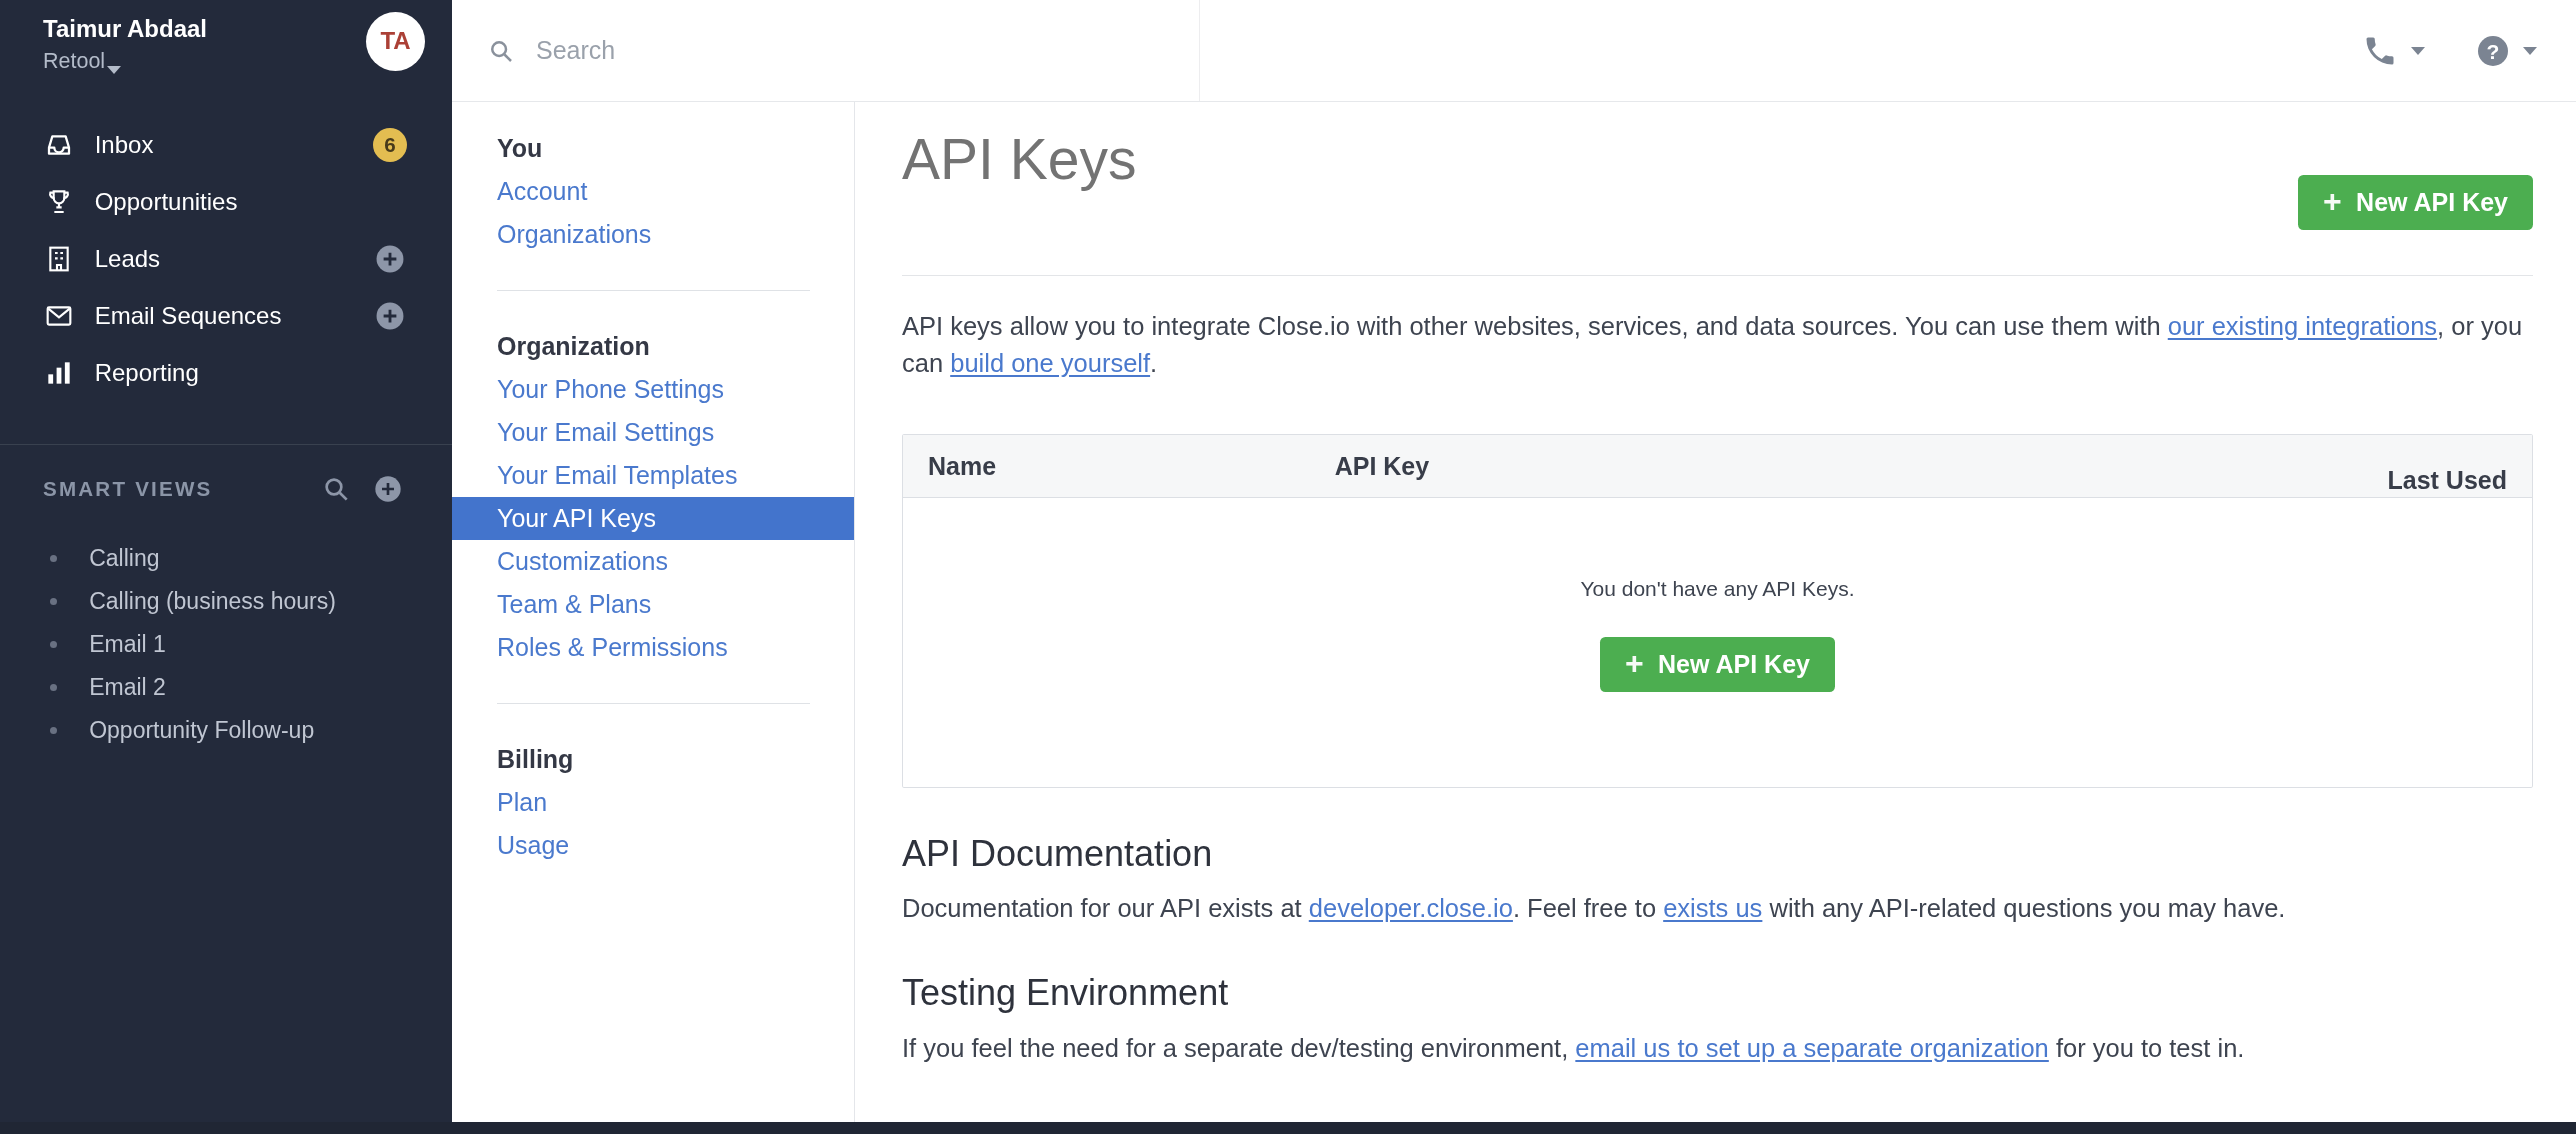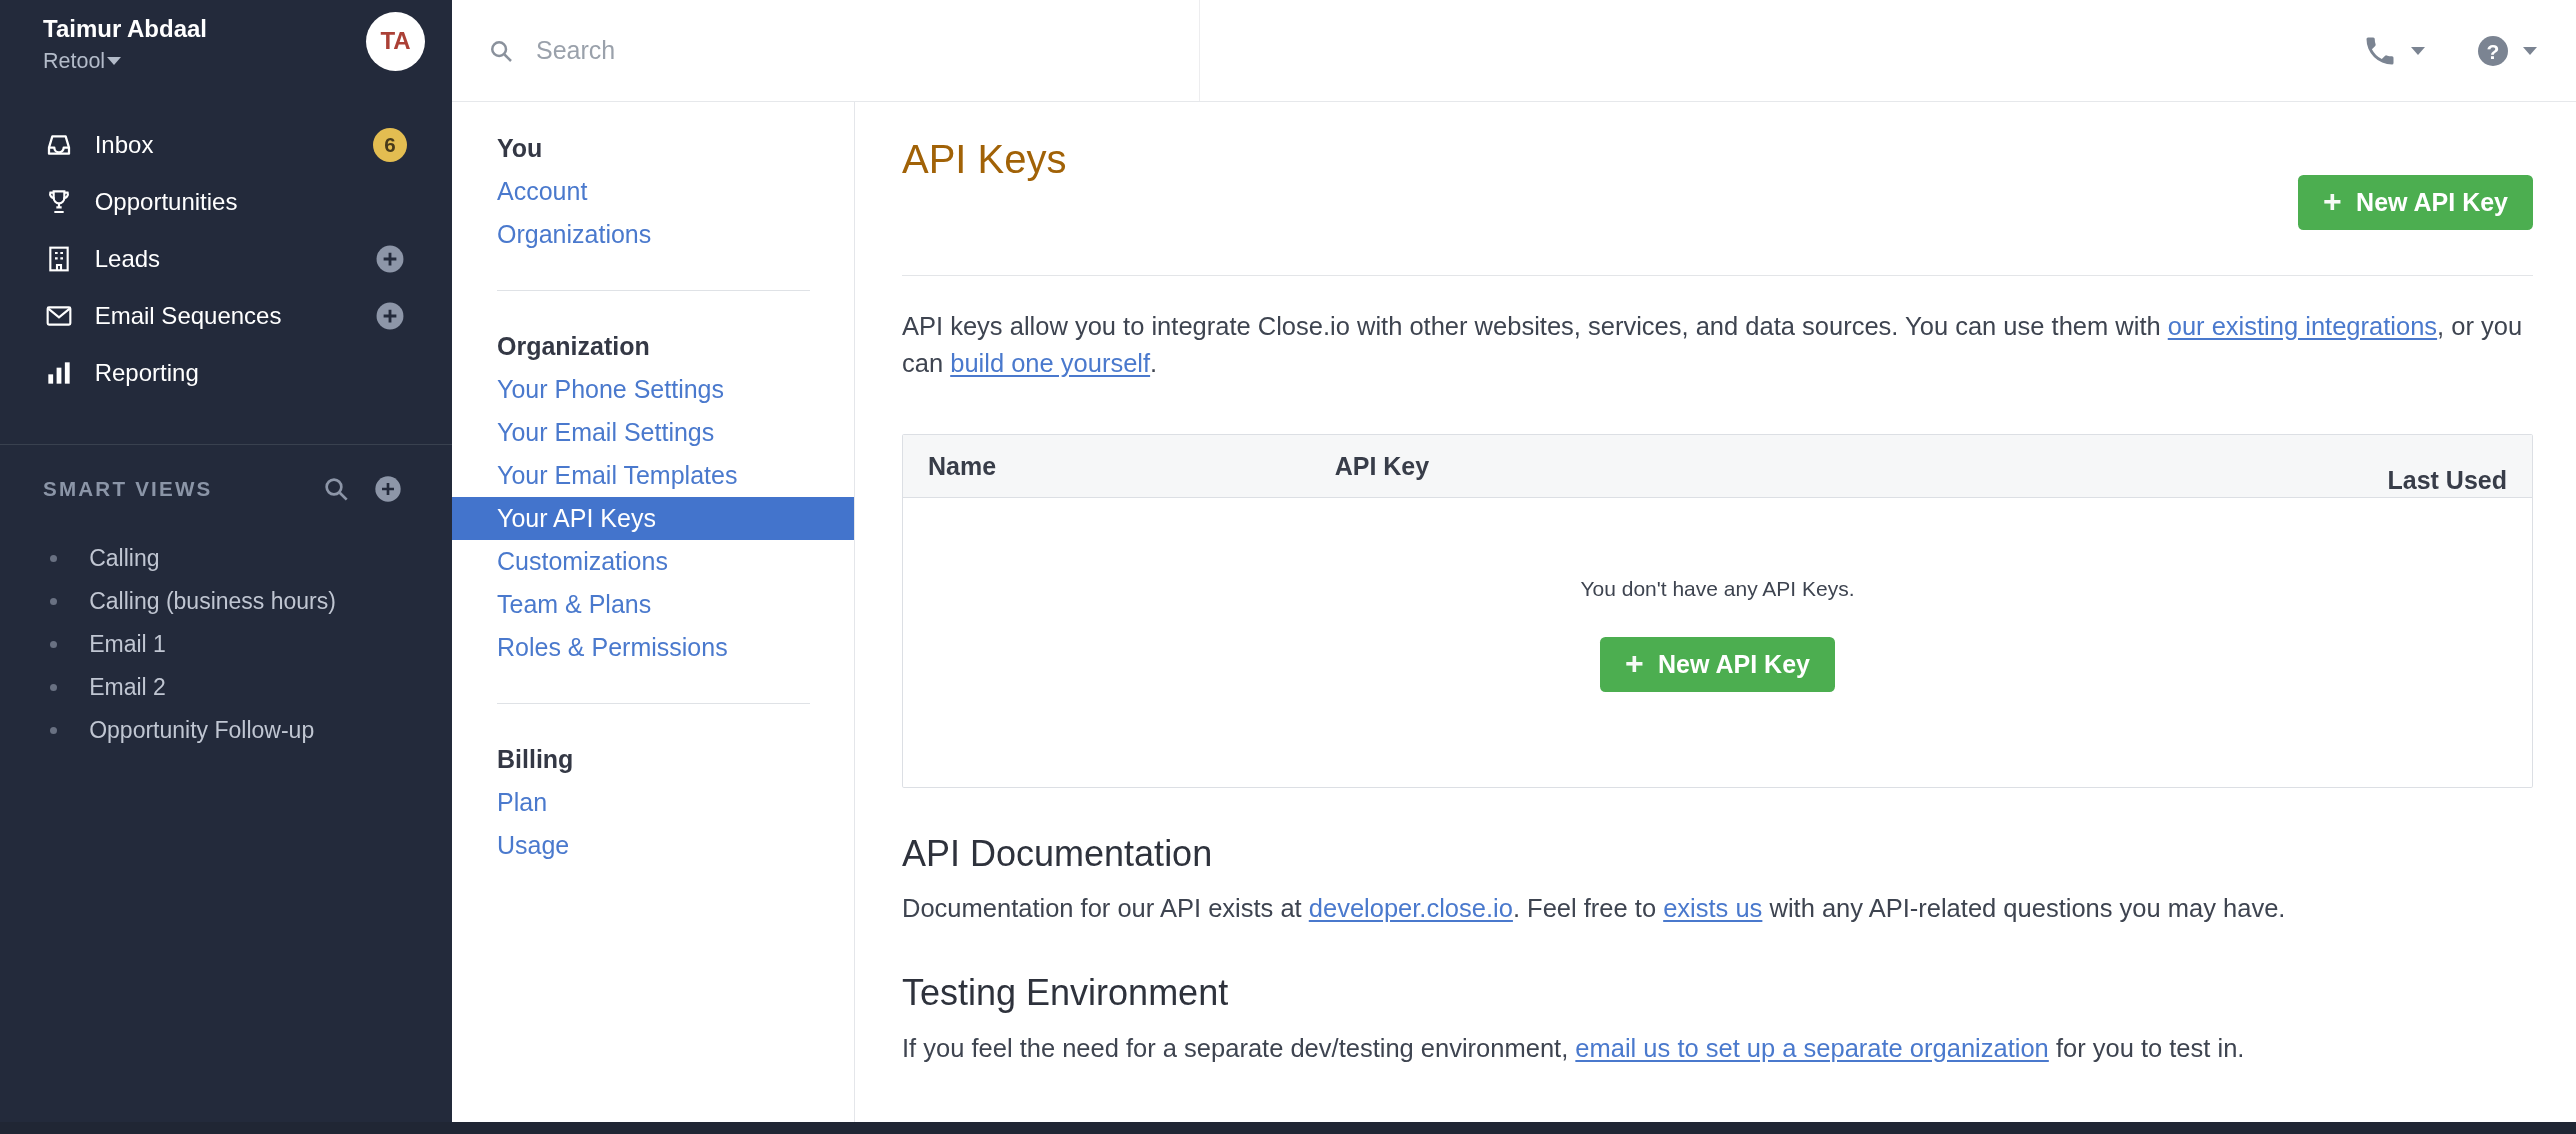--- a/index.html
+++ b/index.html
@@ -6,21 +6,21 @@
   html,body { margin:0; padding:0; }
   body {
     width:2576px; height:1134px; position:relative; overflow:hidden;
     background:#fff; font-family:"Liberation Sans", sans-serif; color:#3e4450;
   }
 
   
   .sb { position:absolute; left:0; top:0; width:452px; height:1134px; background:#232a3b; color:#fff; }
   .sb-header { position:relative; height:102px; padding:14.3px 0 0 43px; }
   .sb-name { font-size:24px; font-weight:700; line-height:29px; color:#fff; }
-  .sb-org  { margin-top:5.4px; font-size:21.5px; color:#b3bbc9; display:flex; align-items:center; gap:2px; }
+  .sb-org  { margin-top:5.4px; font-size:21.5px; color:#b3bbc9; display:flex; align-items:flex-end; gap:2px; }
   .caret { width:0; height:0; border-left:7.2px solid transparent; border-right:7.2px solid transparent; border-top:8px solid currentColor; display:inline-block; }
   .avatar { position:absolute; right:27px; top:11.6px; width:59px; height:59px; border-radius:50%;
             background:#fff; color:#ab4036; font-size:24px; font-weight:700;
             display:flex; align-items:center; justify-content:center; }
   .nav { margin-top:14.3px; }
   .nav-item { height:57px; display:flex; align-items:center; padding:0 45px 0 43px; font-size:24px; color:#fff; cursor:pointer; }
   .nav-icon { width:32px; height:32px; margin-right:19.7px; flex:none; }
   .nav-icon svg, .sv-icons svg, .s-icon svg, .tb-icon svg { display:block; width:100%; height:100%; }
   .badge { margin-left:auto; width:34px; height:34px; border-radius:50%; background:#e3bd51; color:#473a1b;
            font-size:20.6px; font-weight:700; display:flex; align-items:center; justify-content:center; }
@@ -52,21 +52,21 @@
               border-right:0.9px solid #e4e6ea; padding-top:25px; font-size:25px; }
   .sn-heading { padding-left:45px; line-height:43px; font-weight:700; color:#343845; }
   .sn-item { display:block; padding-left:45px; line-height:43px; color:#4a79cd; text-decoration:none; cursor:pointer; }
   .sn-item.active { background:#4374cc; color:#fff; }
   .sn-div { border:none; border-top:0.9px solid #dfe2e6; width:313px; margin:34px 0 34px 45px; }
 
   
   .main { position:absolute; left:855px; top:102px; right:0; bottom:11.6px; background:#fff;
           padding:0 43px 0 47px; overflow:hidden; }
   .page-head { position:relative; height:93px; }
-  .page-head h1 { margin:23px 0 0; font-size:40px; line-height:68px; font-weight:400; color:#a16207; }
+  .page-head h1 { margin:23px 0 0; font-size:57px; line-height:68px; font-weight:400; color:#737373; }
   .btn-green { display:inline-flex; align-items:center; gap:14.3px; background:#4cae50; border:none; border-radius:5.4px;
                height:55px; padding:0 25px; color:#fff; font-family:"Liberation Sans",sans-serif;
                font-size:25px; font-weight:700; cursor:pointer; }
   .btn-green .plus { font-size:32px; font-weight:700; line-height:1; margin-top:-2.7px; color:rgba(255,255,255,.95); }
   .head-btn { position:absolute; right:0; top:50px; }
   .rule { border:none; border-top:0.9px solid #e3e5e8; margin:57px 0 0; }
   .body-text { margin:32px 0 0; font-size:25.5px; line-height:37px; color:#3e4450; }
   .lnk { color:#4a79cd; text-decoration:underline; text-underline-offset:2.7px; cursor:pointer; }
 
   .table { margin-top:52px; border:0.9px solid #dcdfe4; border-radius:1.8px; }

